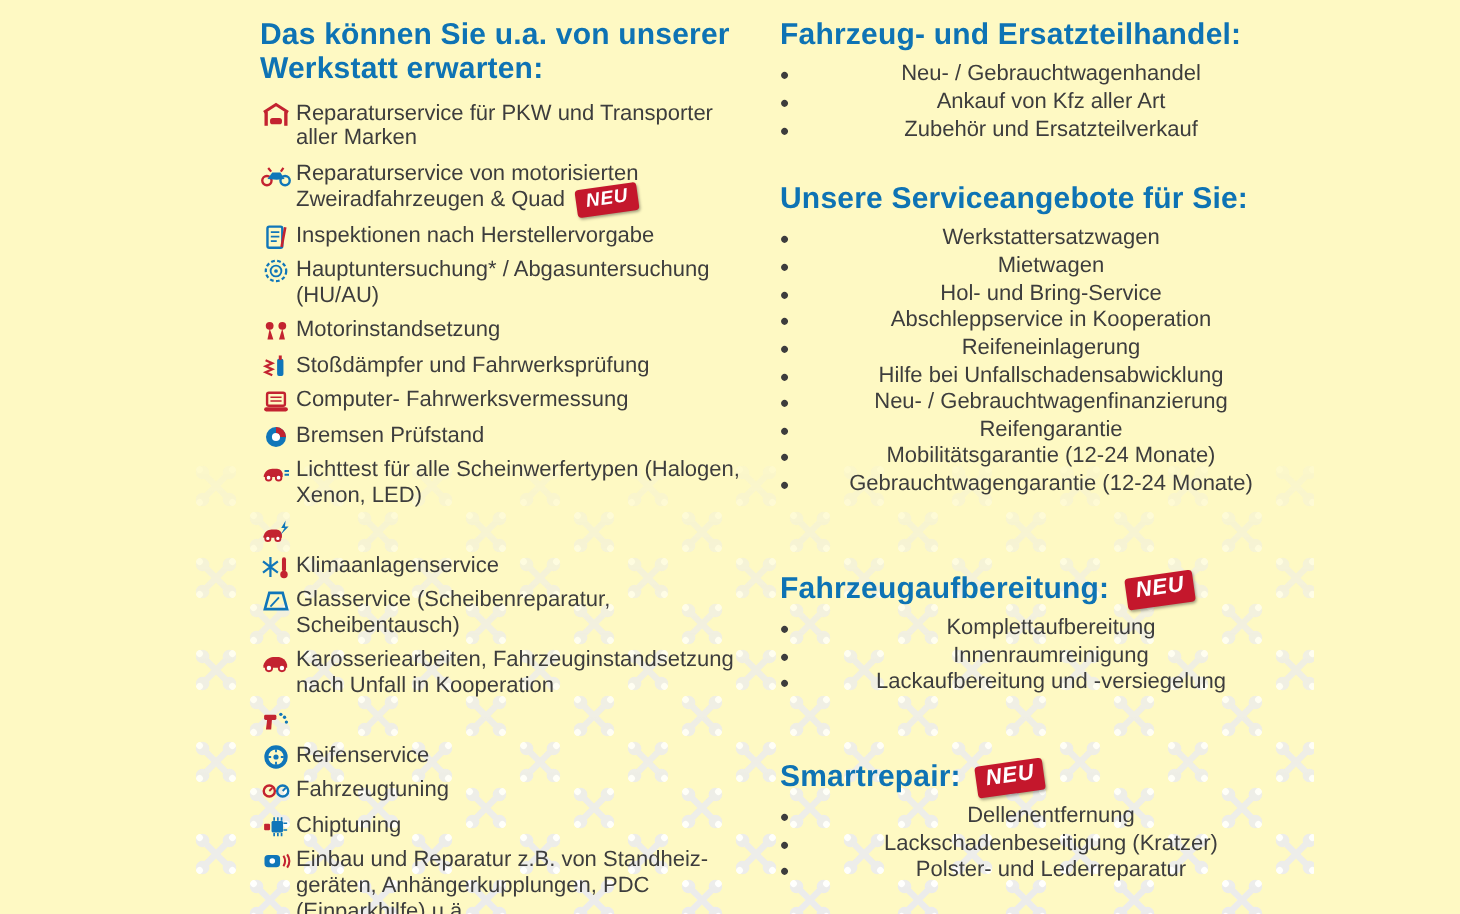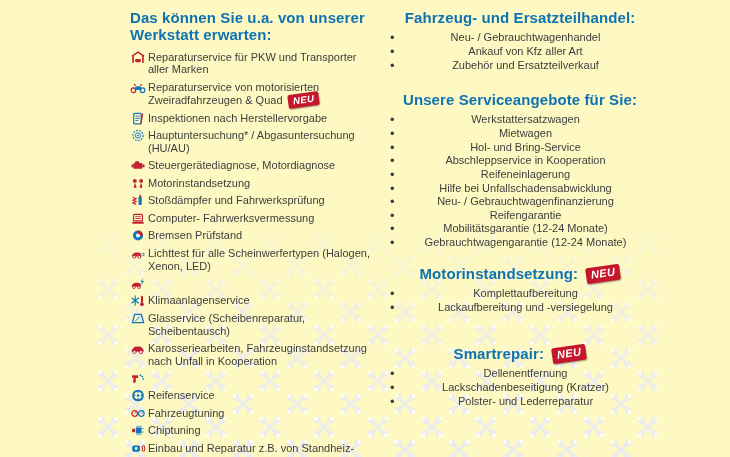--- a/index.html
+++ b/index.html
@@ -8,39 +8,39 @@
     position:relative; width:730px; height:457px; background:#fef9c3;
     font-family:"Liberation Sans", sans-serif; color:#3d3d3d; overflow:hidden;
   }
   .watermark { position:absolute; left:95px; top:232px; z-index:0; pointer-events:none; }
   .col-left  { position:absolute; left:130px; top:9px;  width:248px; z-index:1; }
   .col-right { position:absolute; left:390px; top:9px;  width:260px; z-index:1; }
   .heading {
     color:#0e73b4; font-size:15px; font-weight:700; line-height:1.15;
     letter-spacing:.1px; margin-bottom:7px;
   }
-  .col-right .heading { margin-bottom:5px; white-space:nowrap;text-align:center; }
+  .col-right .heading { margin-bottom:5px; white-space:nowrap; }
   
   ul { list-style:none; }
   .svc-list li {
     display:flex; align-items:flex-start; gap:1px;
     font-size:11px; line-height:1.16; margin-bottom:4.5px;
   }
   .svc-icon { flex:0 0 17px; width:17px; height:13px; margin-top:0px; }
   .svc-icon svg { display:block; }
   .svc-text { display:inline; }
   
   .bullet-list li {
     font-size:11px; line-height:1.24; padding-left:11px; position:relative;text-align:center;
   }
   .bullet-list li::before {
     content:"\2022"; position:absolute; left:0; top:-1px; font-size:13px; color:#3d3d3d;
   }
   .section { margin-bottom:19px; }
-  .section.s1 { margin-bottom:15px; }
+  .section.s1 { margin-bottom:36px; }
   .section.s2 { margin-bottom:31px; }
   .badge {
     display:inline-block; background:#c4172c; color:#fff;
     font-size:9.5px; font-weight:700; font-style:italic; letter-spacing:.4px;
     padding:1px 5px 2px; border-radius:2px; transform:rotate(-8deg);
     box-shadow:0.5px 1px 1.5px rgba(0,0,0,.35);
     margin-left:5px; vertical-align:1px;
   }
   .heading .badge { font-size:11px; vertical-align:2px; margin-left:8px; }
 </style>
@@ -119,31 +119,20 @@
               <circle cx="8" cy="7" r="5.5" fill="none" stroke="#1076b9" stroke-width="1.2" stroke-dasharray="2 1.3"></circle>
               <circle cx="8" cy="7" r="2.9" fill="none" stroke="#1076b9" stroke-width="1"></circle>
               <circle cx="8" cy="7" r="1" fill="#1076b9"></circle>
             </svg>
           </span>
           <span><span class="svc-text">Hauptuntersuchung* / Abgasuntersuchung (HU/AU)</span></span>
         </li>
         <li>
           <span class="svc-icon">
             <svg width="16" height="13" viewBox="0 0 16 14" xmlns="http://www.w3.org/2000/svg">
-              <rect x="3" y="4.4" width="9.6" height="6.2" rx="1" fill="#c32330"></rect>
-              <rect x="5" y="2.4" width="4.2" height="2.6" fill="#c32330"></rect>
-              <rect x="1" y="5.8" width="2.2" height="3.2" fill="#c32330"></rect>
-              <rect x="12.6" y="5.8" width="2.4" height="3.2" fill="#c32330"></rect>
-            </svg>
-          </span>
-          <span><span class="svc-text">Steuergerätediagnose, Motordiagnose</span></span>
-        </li>
-        <li>
-          <span class="svc-icon">
-            <svg width="16" height="13" viewBox="0 0 16 14" xmlns="http://www.w3.org/2000/svg">
               <circle cx="4.6" cy="4.2" r="2.1" fill="#c32330"></circle>
               <circle cx="11.4" cy="4.2" r="2.1" fill="#c32330"></circle>
               <path d="M4.6 5.6 L3.4 11.6 L6.6 11.6 Z" fill="#c32330"></path>
               <path d="M11.4 5.6 L9.6 11.6 L12.8 11.6 Z" fill="#c32330"></path>
             </svg>
           </span>
           <span><span class="svc-text">Motorinstandsetzung</span></span>
         </li>
         <li>
           <span class="svc-icon">
@@ -298,23 +287,24 @@
           <li>Abschleppservice in Kooperation</li>
           <li>Reifeneinlagerung</li>
           <li>Hilfe bei Unfallschadensabwicklung</li>
           <li>Neu- / Gebrauchtwagenfinanzierung</li>
           <li>Reifengarantie</li>
           <li>Mobilitätsgarantie (12-24 Monate)</li>
           <li>Gebrauchtwagengarantie (12-24 Monate)</li>
         </ul>
       </div>
       <div class="section s2">
-        <h2 class="heading"><span>Motorinstandsetzung:</span><span class="badge">NEU</span></h2>
+        <h2 class="heading"><span>Fahrzeugaufbereitung:</span><span class="badge">NEU</span></h2>
         <ul class="bullet-list">
           <li>Komplettaufbereitung</li>
+          <li>Innenraumreinigung</li>
           <li>Lackaufbereitung und -versiegelung</li>
         </ul>
       </div>
       <div class="section s3">
         <h2 class="heading"><span>Smartrepair:</span><span class="badge">NEU</span></h2>
         <ul class="bullet-list">
           <li>Dellenentfernung</li>
           <li>Lackschadenbeseitigung (Kratzer)</li>
           <li>Polster- und Lederreparatur</li>
         </ul>

